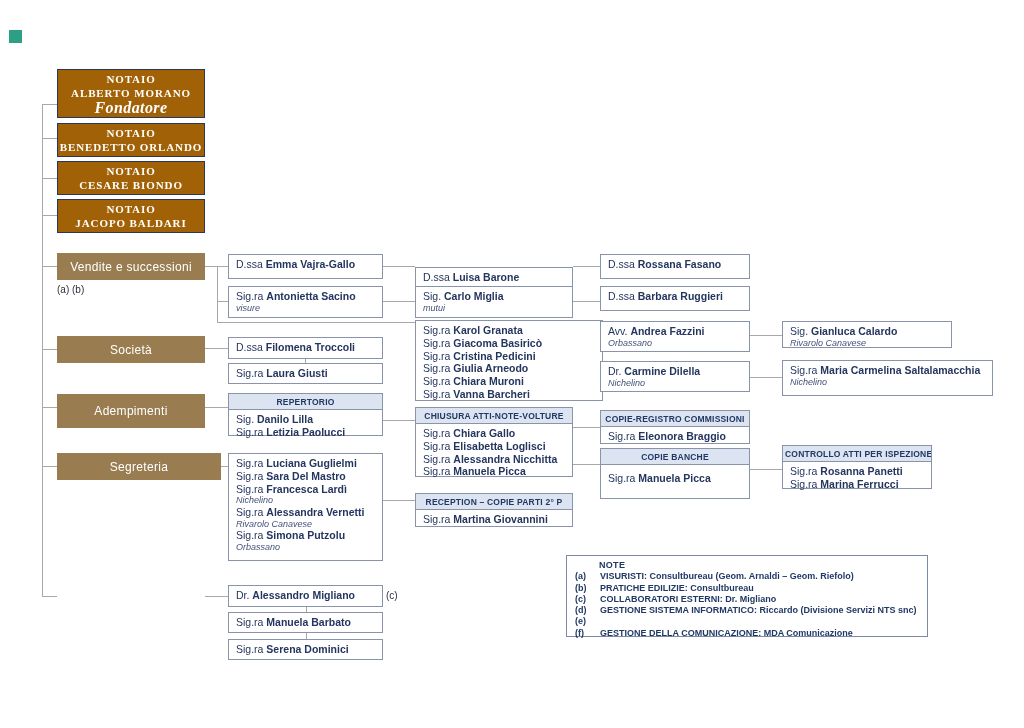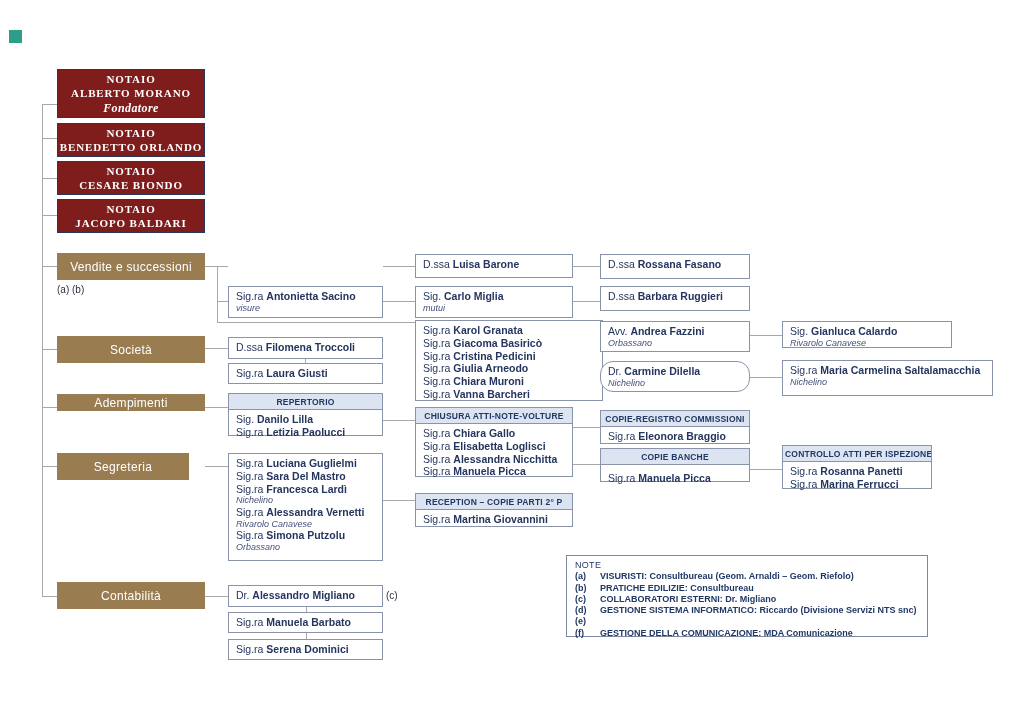--- a/index.html
+++ b/index.html
@@ -2,44 +2,44 @@
 <html><head>
 <meta charset="utf-8">
 <style>
   html,body{margin:0;padding:0;background:#ffffff;}
   .canvas{position:relative;width:1024px;height:728px;background:#ffffff;overflow:hidden;
           font-family:"Liberation Sans",sans-serif;}
   
   .hl{position:absolute;height:1px;background:#a8a8a8;}
   .vl{position:absolute;width:1px;background:#a8a8a8;}
   
-  .navybox{position:absolute;background:#7f1d1d;border:1px solid #2b3759;box-sizing:border-box;
+  .navybox{position:absolute;background:#a16207;border:1px solid #2b3759;box-sizing:border-box;
            color:#ffffff;font-family:"Liberation Serif",serif;font-weight:bold;text-align:center;
            display:flex;flex-direction:column;justify-content:center;
            font-size:11px;line-height:14.5px;letter-spacing:0.9px;}
-  .navybox .sub{font-style:italic;letter-spacing:0.4px;font-size:12px;}
+  .navybox .sub{font-style:italic;letter-spacing:0.4px;font-size:16px;}
   
   .brown{position:absolute;background:#997d50;box-sizing:border-box;color:#ffffff;
          font-size:12px;display:flex;align-items:center;justify-content:center;letter-spacing:0.3px;}
   
   .box{position:absolute;background:#ffffff;border:1px solid #8994aa;box-sizing:border-box;color:#24355e;}
   .band{background:#dde4f1;border-bottom:1px solid #8994aa;text-align:center;
         font-size:8.5px;font-weight:bold;color:#203864;padding:2.5px 2px;letter-spacing:0.2px;
         white-space:nowrap;overflow:hidden;}
   .body{padding:3px 7px 2px 7px;}
   .pl{font-size:10.5px;line-height:12.8px;white-space:nowrap;}
   .pl .name{font-weight:bold;}
   .pnote{font-size:9px;line-height:10.5px;font-style:italic;color:#44517a;white-space:nowrap;}
   .mt{padding-top:7px;}
   
   .ann{position:absolute;font-size:10px;color:#2e2e3a;}
   
   .notes{position:absolute;border:1px solid #7d88a2;box-sizing:border-box;
          color:#203864;font-size:9px;line-height:11.3px;padding:4px 8px;}
-  .notes .ntitle{font-weight:normal;letter-spacing:0.3px;}
+  .notes .ntitle{font-weight:bold;letter-spacing:0.3px;margin-left:24px;}
   .nrow{display:flex;}
   .nlab{width:25px;font-weight:bold;flex:none;}
   .ntxt{font-weight:bold;white-space:nowrap;}
   .marker{position:absolute;background:#2d9f87;}
 </style>
 </head>
 <body>
 
 <div class="canvas">
 
@@ -104,38 +104,40 @@
   </div>
 
   <div class="brown" style="left:57px;top:253px;width:148px;height:27px;">
     <span>Vendite e successioni</span>
   </div>
   <div class="ann" style="left:57px;top:284px;">(a) (b)</div>
 
   <div class="brown" style="left:57px;top:336px;width:148px;height:27px;">
     <span>Società</span>
   </div>
-  <div class="brown" style="left:57px;top:394px;width:148px;height:17px;">
+  <div class="brown" style="left:57px;top:394px;width:148px;height:34px;">
     <span>Adempimenti</span>
   </div>
-  <div class="brown" style="left:57px;top:453px;width:132px;height:27px;">
+  <div class="brown" style="left:57px;top:453px;width:164px;height:27px;">
     <span>Segreteria</span>
   </div>
-  <div class="brown" style="left:57px;top:582px;width:148px;height:27px;">
-    <span>Contabilità</span>
-  </div>
   <div class="ann" style="left:386px;top:590px;">(c)</div>
 
+  <div class="box" style="left:228px;top:254px;width:155px;height:25px;">
+    <div class="body">
+        <div class="pl"><span>D.ssa </span><span class="name">Emma Vajra-Gallo</span></div>
+      </div>
+  </div>
   <div class="box" style="left:228px;top:286px;width:155px;height:32px;">
     <div class="body">
         <div class="pl"><span>Sig.ra </span><span class="name">Antonietta Sacino</span></div>
         <div class="pnote">visure</div>
       </div>
   </div>
-  <div class="box" style="left:415px;top:254px;width:158px;height:24px;">
+  <div class="box" style="left:415px;top:267px;width:158px;height:24px;">
     <div class="body">
         <div class="pl"><span>D.ssa </span><span class="name">Luisa Barone</span></div>
       </div>
   </div>
   <div class="box" style="left:415px;top:286px;width:158px;height:32px;">
     <div class="body">
         <div class="pl"><span>Sig. </span><span class="name">Carlo Miglia</span></div>
         <div class="pnote">mutui</div>
       </div>
   </div>
@@ -158,21 +160,21 @@
         <div class="pl"><span>Sig.ra </span><span class="name">Chiara Muroni</span></div>
         <div class="pl"><span>Sig.ra </span><span class="name">Vanna Barcheri</span></div>
       </div>
   </div>
   <div class="box" style="left:600px;top:321px;width:150px;height:31px;">
     <div class="body">
         <div class="pl"><span>Avv. </span><span class="name">Andrea Fazzini</span></div>
         <div class="pnote">Orbassano</div>
       </div>
   </div>
-  <div class="box" style="left:600px;top:361px;width:150px;height:31px;border-radius:13px;">
+  <div class="box" style="left:600px;top:361px;width:150px;height:31px;">
     <div class="body">
         <div class="pl"><span>Dr. </span><span class="name">Carmine Dilella</span></div>
         <div class="pnote">Nichelino</div>
       </div>
   </div>
   <div class="box" style="left:782px;top:321px;width:170px;height:27px;">
     <div class="body">
         <div class="pl"><span>Sig. </span><span class="name">Gianluca Calardo</span></div>
         <div class="pnote">Rivarolo Canavese</div>
       </div>
@@ -210,21 +212,21 @@
         <div class="pl"><span>Sig.ra </span><span class="name">Alessandra Nicchitta</span></div>
         <div class="pl"><span>Sig.ra </span><span class="name">Manuela Picca</span></div>
       </div>
   </div>
   <div class="box" style="left:600px;top:410px;width:150px;height:34px;">
     <div class="band">COPIE-REGISTRO COMMISSIONI</div>
     <div class="body">
         <div class="pl"><span>Sig.ra </span><span class="name">Eleonora Braggio</span></div>
       </div>
   </div>
-  <div class="box" style="left:600px;top:448px;width:150px;height:34px;">
+  <div class="box" style="left:600px;top:448px;width:150px;height:51px;">
     <div class="band">COPIE BANCHE</div>
     <div class="body mt">
         <div class="pl"><span>Sig.ra </span><span class="name">Manuela Picca</span></div>
       </div>
   </div>
   <div class="box" style="left:782px;top:445px;width:150px;height:44px;">
     <div class="band">CONTROLLO ATTI PER ISPEZIONE</div>
     <div class="body">
         <div class="pl"><span>Sig.ra </span><span class="name">Rosanna Panetti</span></div>
         <div class="pl"><span>Sig.ra </span><span class="name">Marina Ferrucci</span></div>

